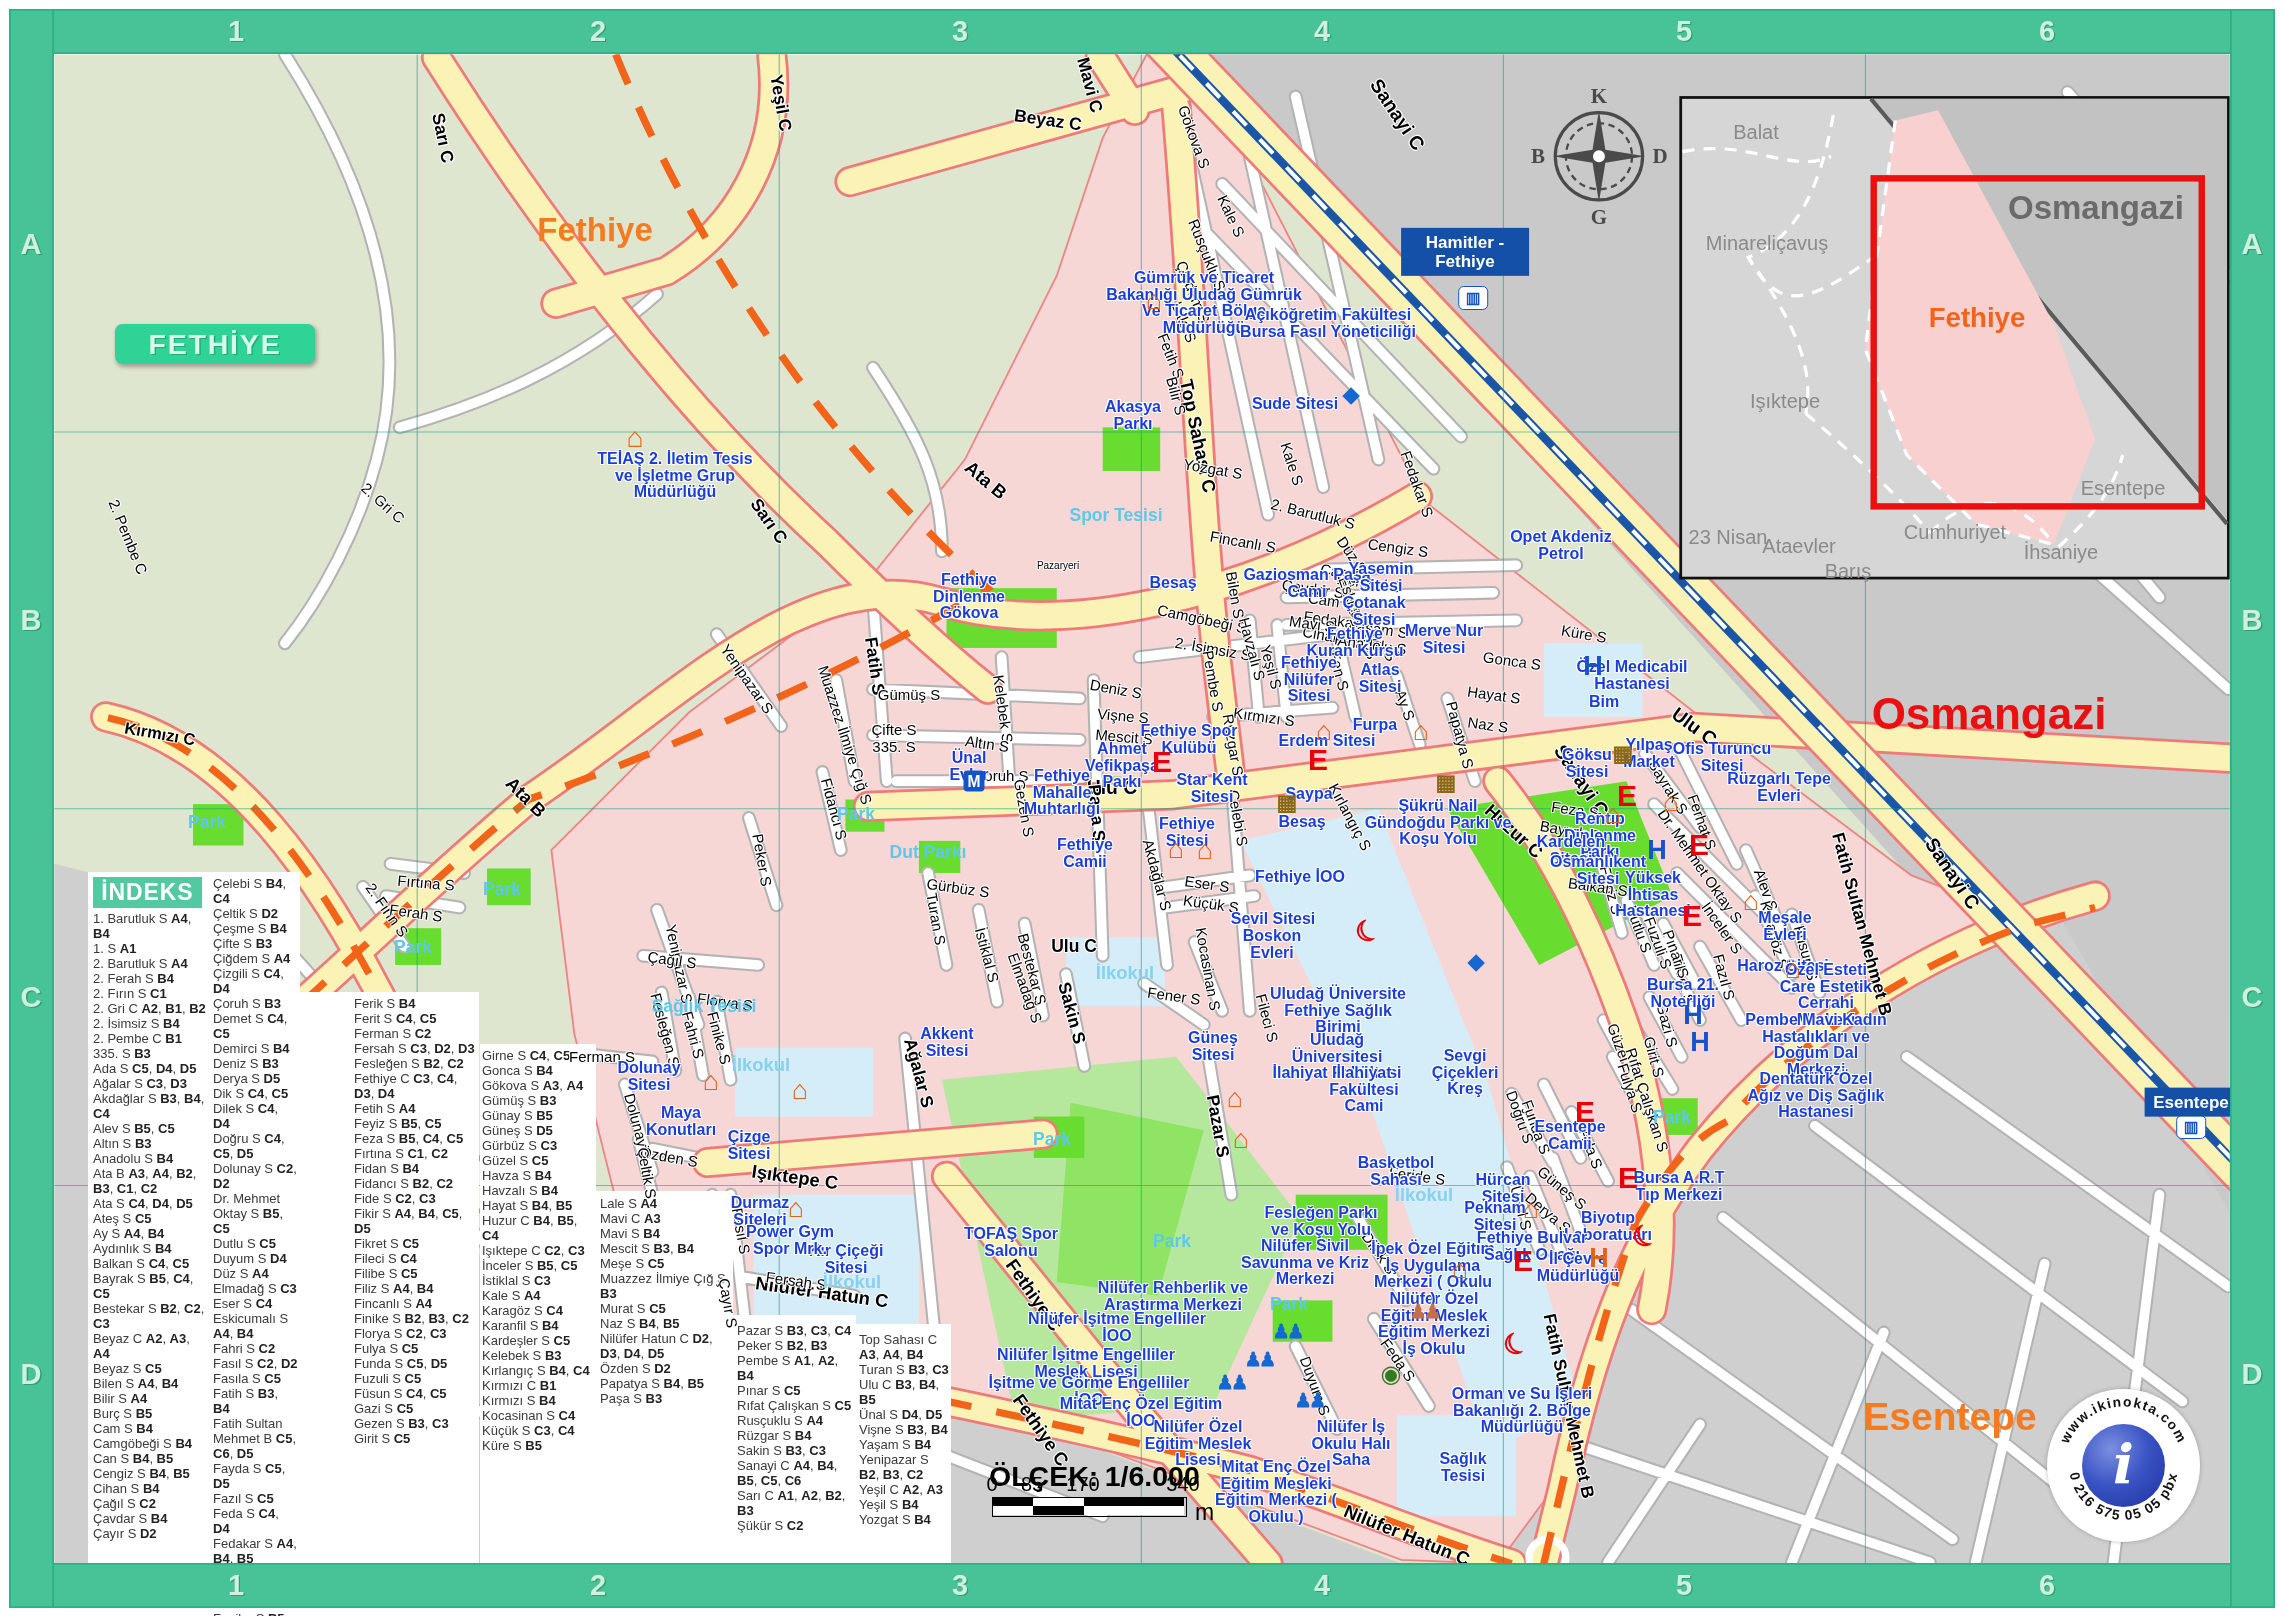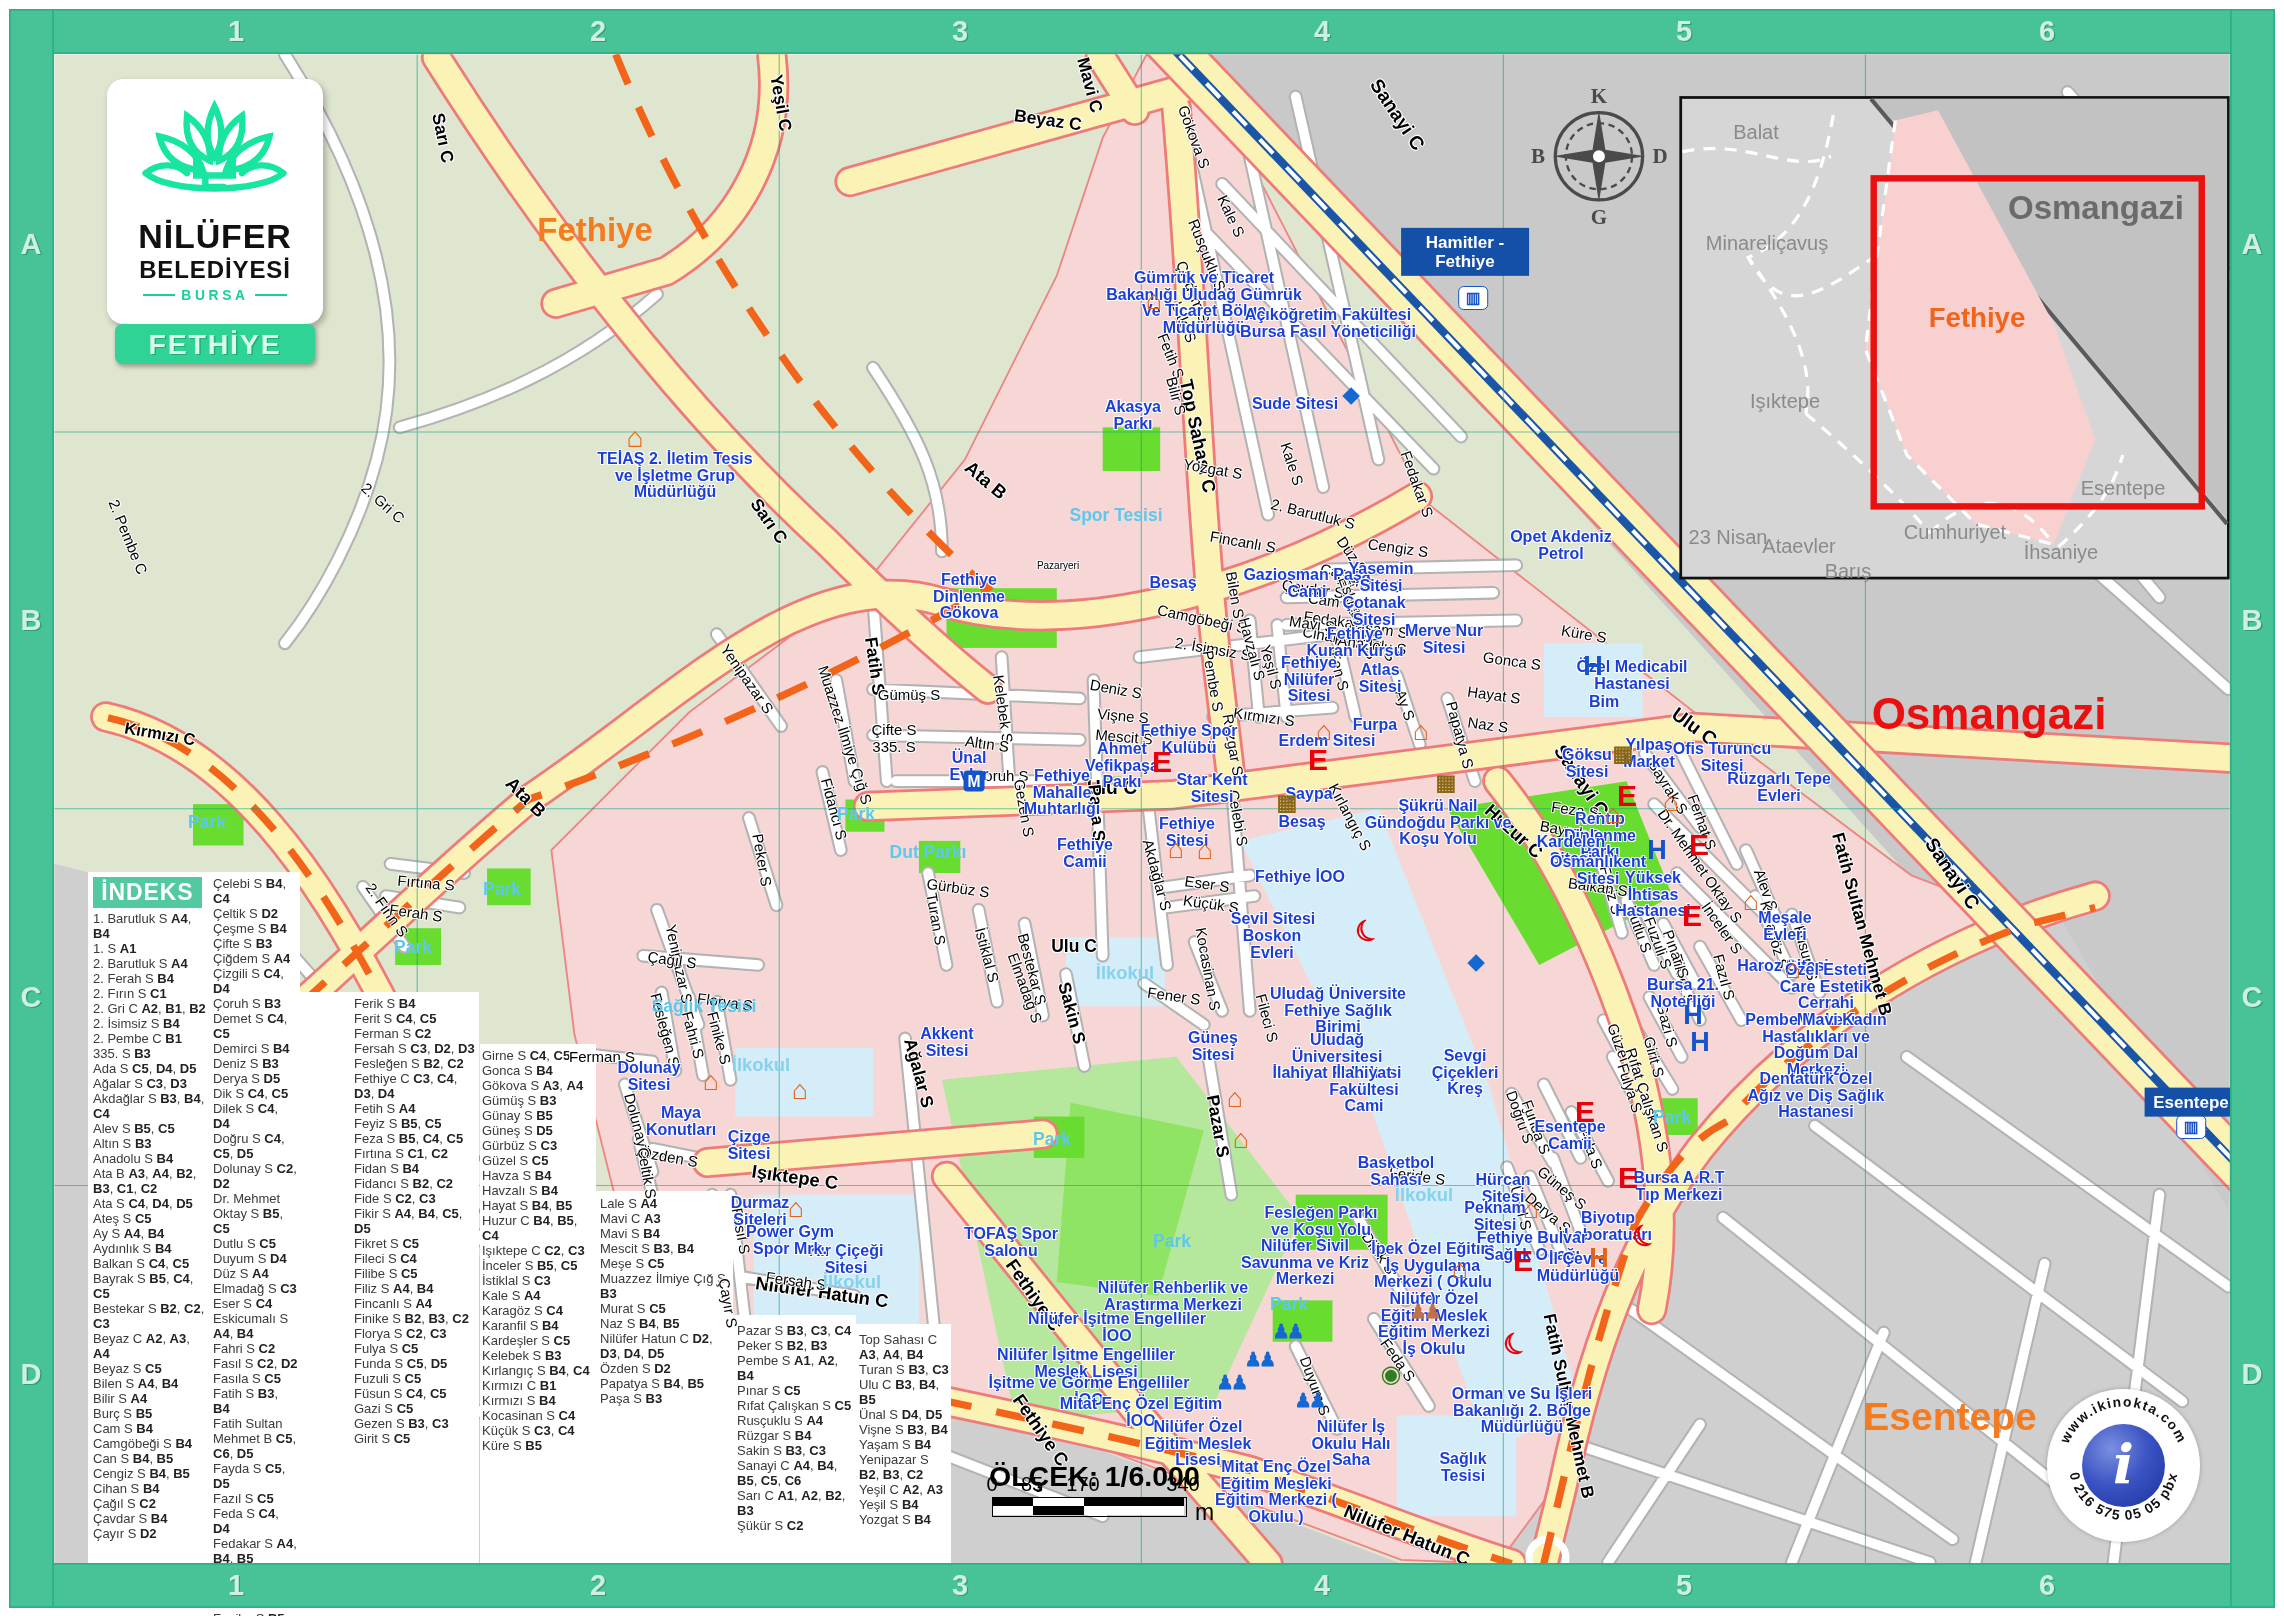--- a/index.html
+++ b/index.html
@@ -731,40 +731,20 @@
       <div class="lbl" style="left: 1955px; top: 532px; color: rgb(138, 138, 138); font-size: 20px; font-weight: normal;">Cumhuriyet</div>
       <div class="lbl" style="left: 2061px; top: 552px; color: rgb(138, 138, 138); font-size: 20px; font-weight: normal;">İhsaniye</div>
       <div class="lbl" style="left: 2123px; top: 488px; color: rgb(138, 138, 138); font-size: 20px; font-weight: normal;">Esentepe</div>
     </div>
 
   <div class="cmp" style="left:1599px;top:96px;">K</div>
   <div class="cmp" style="left:1660px;top:156px;">D</div>
   <div class="cmp" style="left:1599px;top:217px;">G</div>
   <div class="cmp" style="left:1538px;top:156px;">B</div>
 
-  <div class="logocard">
-    <svg width="165" height="129" viewBox="0 0 360 280" style="position:absolute;left:25px;top:9.2px;">
-      <g fill="none" stroke="#17e5a1" stroke-width="14" stroke-linecap="round">
-        <path d="M180,40 C160,80 160,120 180,150 C200,120 200,80 180,40 Z"></path>
-        <path d="M120,60 C115,105 130,140 170,158 C172,120 155,85 120,60 Z"></path>
-        <path d="M240,60 C245,105 230,140 190,158 C188,120 205,85 240,60 Z"></path>
-        <path d="M60,105 C70,150 100,175 155,180 C145,145 110,115 60,105 Z"></path>
-        <path d="M300,105 C290,150 260,175 205,180 C215,145 250,115 300,105 Z"></path>
-        <path d="M30,185 C80,230 280,230 330,185"></path>
-        <path d="M30,185 C60,160 100,165 120,185 M330,185 C300,160 260,165 240,185"></path>
-        <path d="M140,150 L140,190 L220,190 L220,150"></path>
-        <path d="M160,190 L160,215 L200,215"></path>
-      </g>
-    </svg>
-    <div class="logotitle">NİLÜFER</div>
-    <div class="logosub">BELEDİYESİ</div>
-    <div class="logocity">
-        <span>BURSA</span>
-      </div>
-  </div>
   <div class="badge">FETHİYE</div>
 
   <div class="scaletext">
     <span class="b1">ÖLÇEK:</span><span class="b2">1/6.000</span>
   </div>
   <div id="scaleTicks">
       <div class="stick" style="left: 992px;">0</div>
       <div class="stick" style="left: 1032px;">85</div>
       <div class="stick" style="left: 1083px;">170</div>
       <div class="stick" style="left: 1183px;">340</div>

